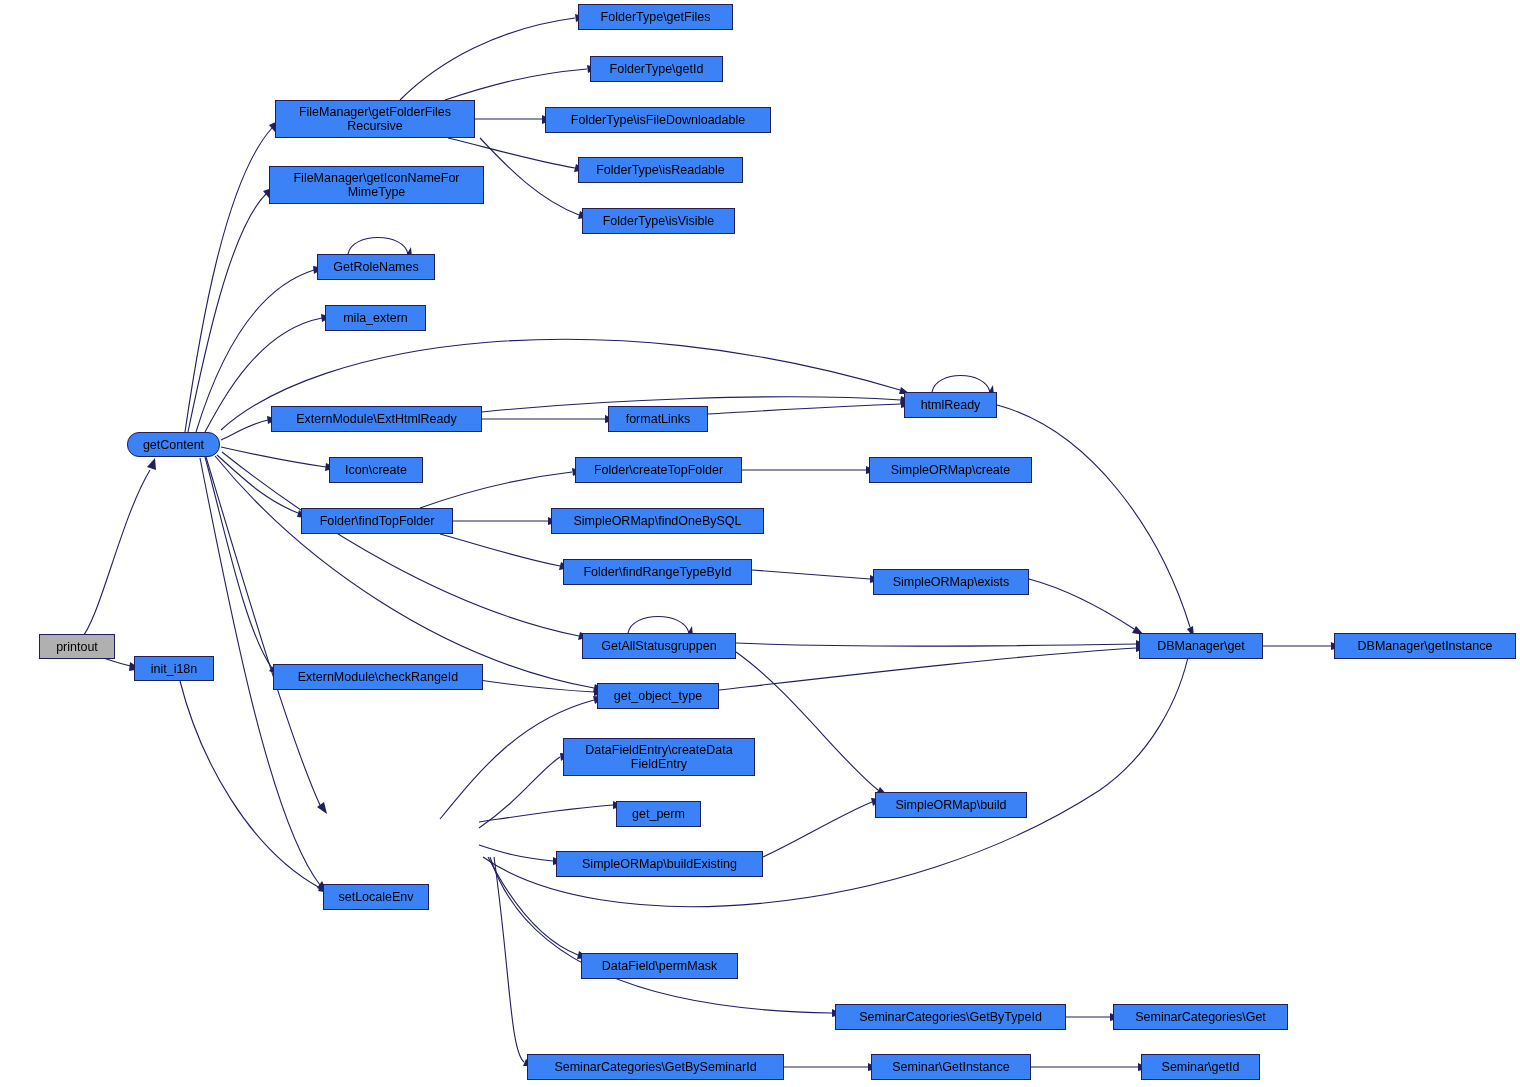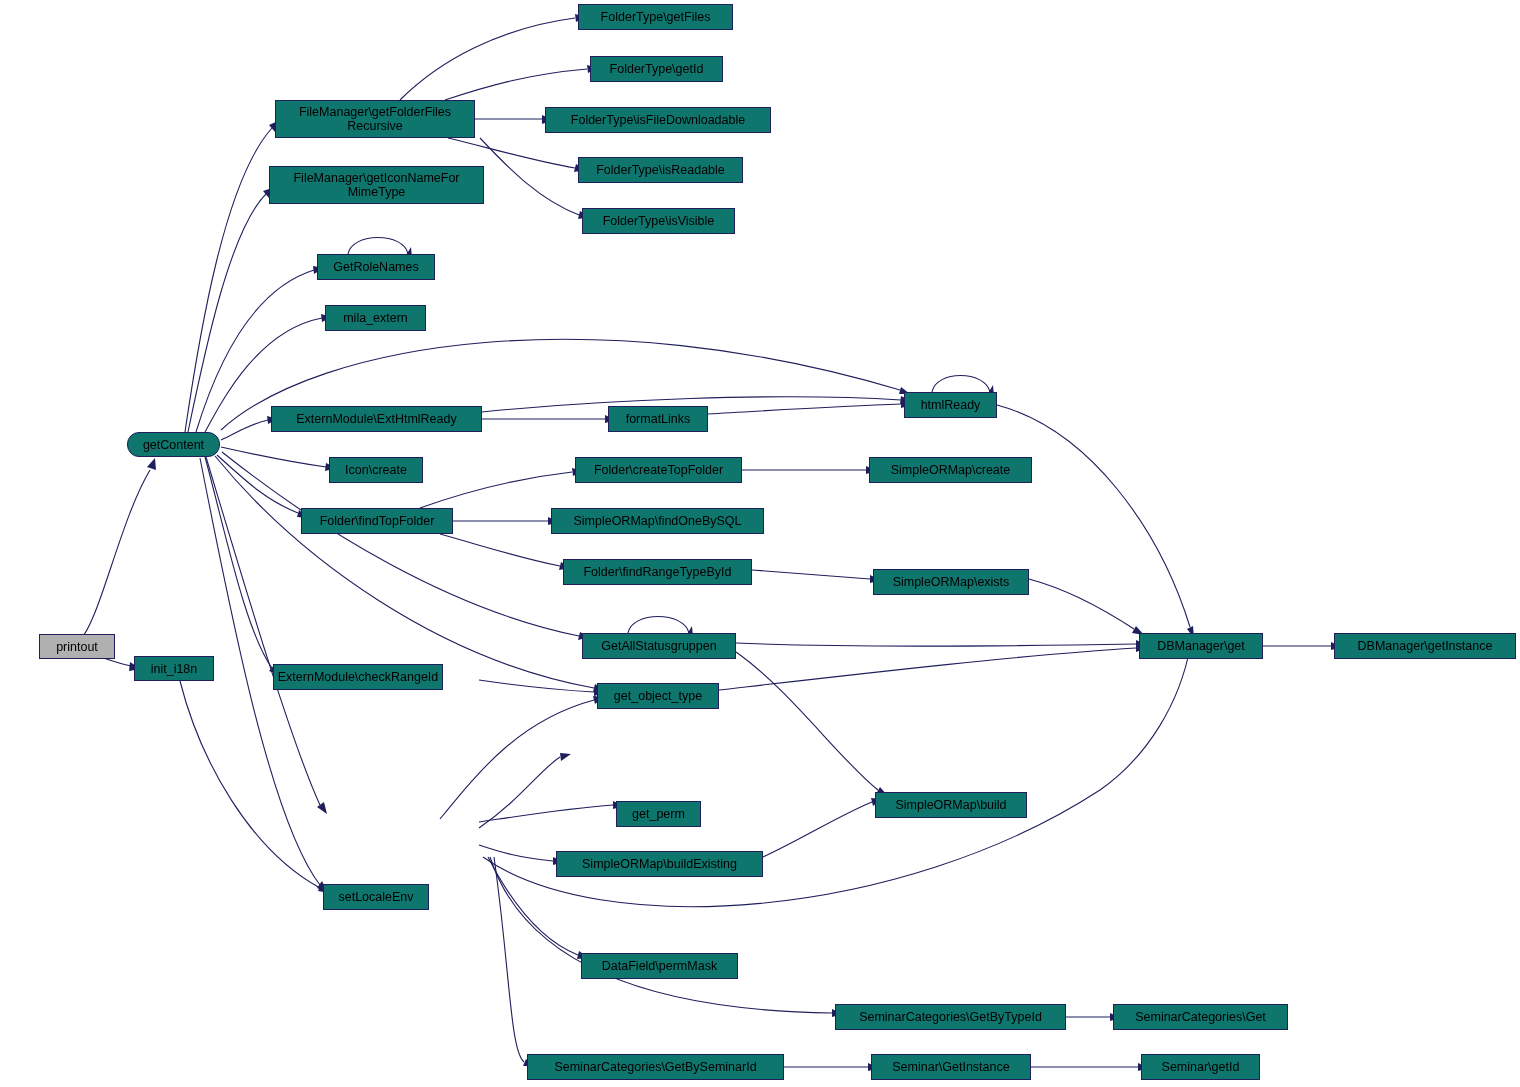--- a/index.html
+++ b/index.html
@@ -11,21 +11,21 @@
     position: relative;
     width: 1520px;
     height: 1087px;
     background: #ffffff;
     font-family: "Liberation Sans", sans-serif;
   }
   .node {
     position: absolute;
     box-sizing: border-box;
     border: 1px solid #1f1f5e;
-    background: #0f766e;
+    background: #3b82f6;
     color: #000000;
     font-size: 12.5px;
     line-height: 14px;
     text-align: center;
     display: flex;
     align-items: center;
     justify-content: center;
     padding: 0 4px;
     white-space: pre-line;
   }
@@ -206,24 +206,26 @@
   <div class="node" style="left:608px;top:406px;width:100px;height:26px;">formatLinks</div>
   <div class="node" style="left:904px;top:392px;width:93px;height:26px;">htmlReady</div>
   <div class="node" style="left:329px;top:457px;width:94px;height:26px;">Icon\create</div>
   <div class="node" style="left:575px;top:457px;width:167px;height:26px;">Folder\createTopFolder</div>
   <div class="node" style="left:869px;top:457px;width:163px;height:26px;">SimpleORMap\create</div>
   <div class="node" style="left:301px;top:508px;width:152px;height:26px;">Folder\findTopFolder</div>
   <div class="node" style="left:551px;top:508px;width:213px;height:26px;">SimpleORMap\findOneBySQL</div>
   <div class="node" style="left:563px;top:559px;width:189px;height:26px;">Folder\findRangeTypeById</div>
   <div class="node" style="left:873px;top:569px;width:156px;height:26px;">SimpleORMap\exists</div>
   <div class="node" style="left:582px;top:633px;width:154px;height:26px;">GetAllStatusgruppen</div>
-  <div class="node" style="left:273px;top:664px;width:170px;height:26px;">ExternModule\checkRangeId</div>
+  <div class="node" style="left:273px;top:664px;width:210px;height:26px;">ExternModule\checkRangeId</div>
   <div class="node" style="left:597px;top:683px;width:122px;height:26px;">get_object_type</div>
   <div class="node" style="left:1139px;top:633px;width:124px;height:26px;">DBManager\get</div>
   <div class="node" style="left:1334px;top:633px;width:182px;height:26px;">DBManager\getInstance</div>
+  <div class="node" style="left:563px;top:738px;width:192px;height:38px;">DataFieldEntry\createData
+FieldEntry</div>
   <div class="node" style="left:616px;top:801px;width:85px;height:26px;">get_perm</div>
   <div class="node" style="left:556px;top:851px;width:207px;height:26px;">SimpleORMap\buildExisting</div>
   <div class="node" style="left:875px;top:792px;width:152px;height:26px;">SimpleORMap\build</div>
   <div class="node" style="left:323px;top:884px;width:106px;height:26px;">setLocaleEnv</div>
   <div class="node" style="left:581px;top:953px;width:157px;height:26px;">DataField\permMask</div>
   <div class="node" style="left:835px;top:1004px;width:231px;height:26px;">SeminarCategories\GetByTypeId</div>
   <div class="node" style="left:1113px;top:1004px;width:175px;height:26px;">SeminarCategories\Get</div>
   <div class="node" style="left:527px;top:1054px;width:257px;height:26px;">SeminarCategories\GetBySeminarId</div>
   <div class="node" style="left:871px;top:1054px;width:160px;height:26px;">Seminar\GetInstance</div>
   <div class="node" style="left:1141px;top:1054px;width:119px;height:26px;">Seminar\getId</div>

